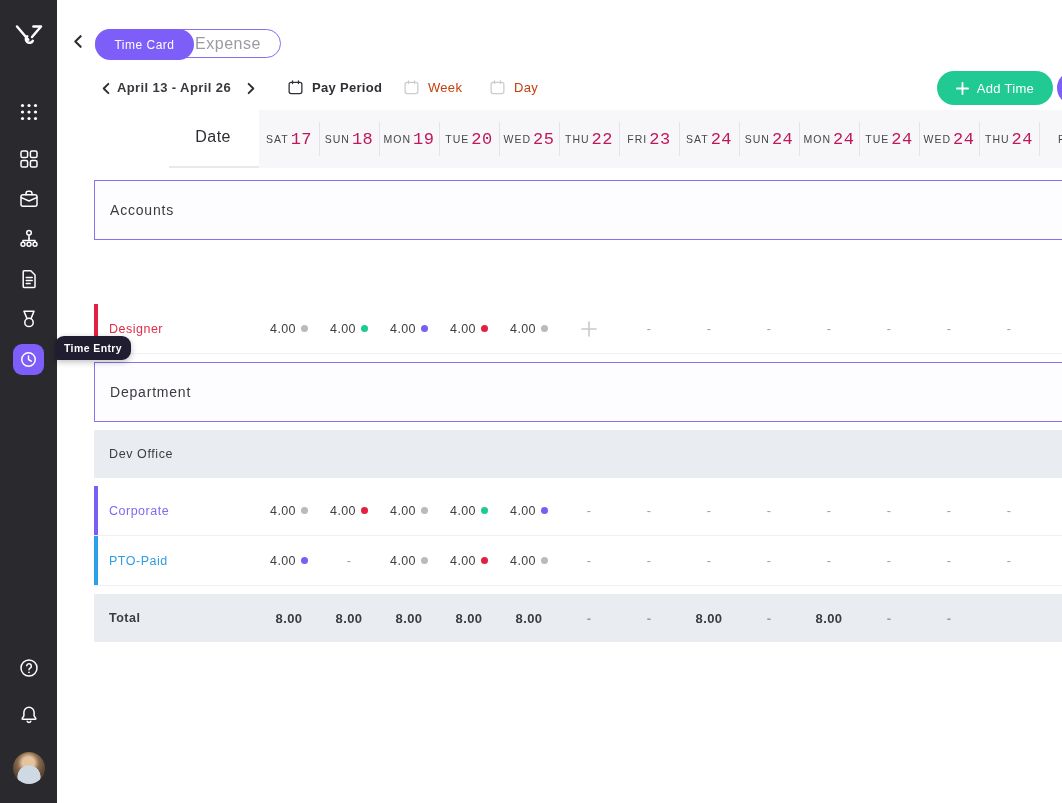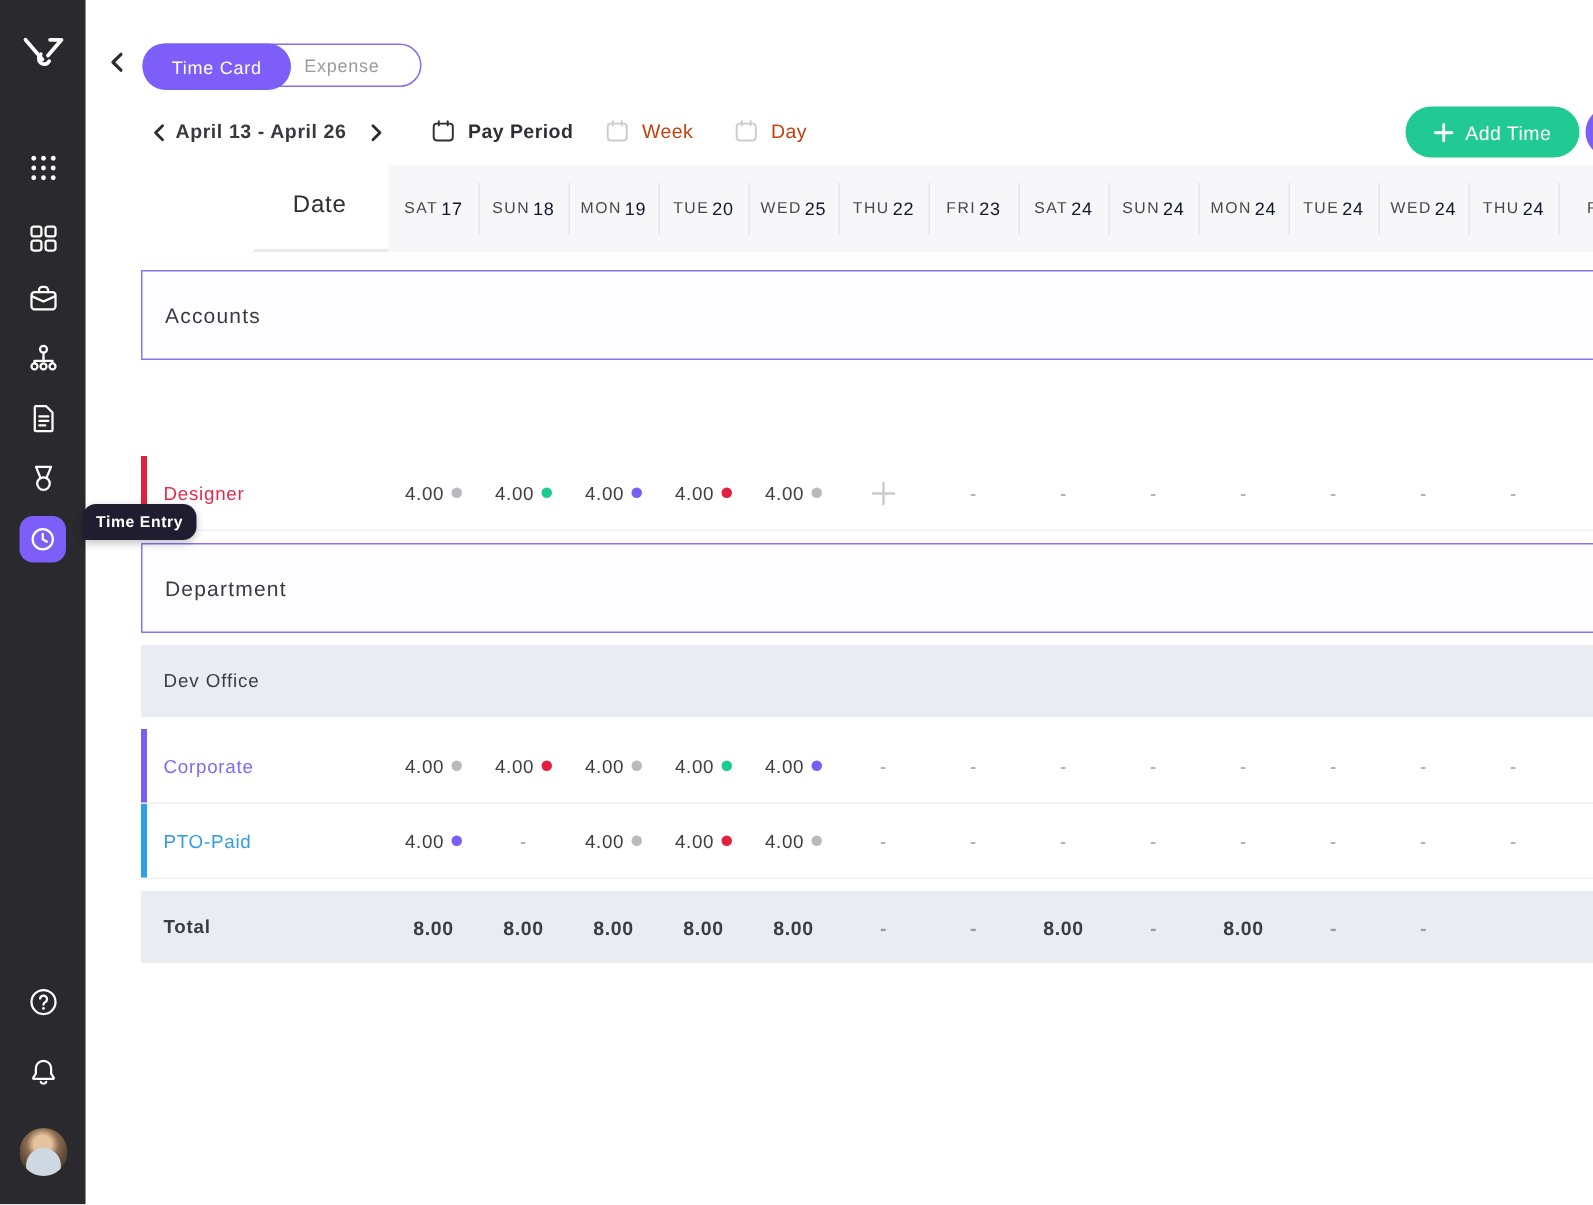--- a/index.html
+++ b/index.html
@@ -24,21 +24,21 @@
     border-radius:9px 9px 9px 3px; z-index:40; box-shadow:0 2px 6px rgba(0,0,0,.25); white-space:nowrap; }
 
   
   .back-chev { position:absolute; left:70px; top:33px; width:17px; height:17px; cursor:pointer; }
   .chev svg { width:100%; height:100%; stroke:#2c2c32; fill:none; stroke-width:2; stroke-linecap:round; stroke-linejoin:round; }
 
   .tabgroup { position:absolute; left:95px; top:29px; width:186px; height:29px; border:1px solid #8a6cf3; border-radius:16px; background:#fff; }
   .tab-active { position:absolute; left:-1px; top:-1px; width:99px; height:31px; border-radius:16px; background:#7d5ef8;
     display:flex; align-items:center; justify-content:center; color:#fff; font-size:12px; letter-spacing:.5px; cursor:pointer; }
   .tab-inactive { position:absolute; right:0; top:0; width:104px; height:27px; display:flex; align-items:center; justify-content:center;
-    color:#9b9ba1; font-size:12px; letter-spacing:.5px; cursor:pointer; }
+    color:#9b9ba1; font-size:16px; letter-spacing:.5px; cursor:pointer; }
 
   .nav-chev { position:absolute; width:15px; height:15px; cursor:pointer; }
   .range { position:absolute; left:116px; top:80px; width:116px; text-align:center; font-size:13px; color:#38383e; letter-spacing:.4px; font-weight:bold; }
 
   .view { position:absolute; top:79px; display:flex; align-items:center; gap:8px; cursor:pointer; }
   .view svg { width:17px; height:17px; fill:none; stroke-linecap:round; stroke-linejoin:round; stroke-width:1.5; }
   .view .vlabel { font-size:13px; letter-spacing:.3px; }
   .view.sel svg { stroke:#2f2f35; }
   .view.sel .vlabel { color:#2f2f35; font-weight:bold; }
   .view.dim svg { stroke:#cbcbd0; }
@@ -50,21 +50,21 @@
   .edge-btn { position:absolute; left:1057px; top:71px; width:44px; height:34px; border-radius:17px; background:#7d5ef8; cursor:pointer; }
 
   
   .datecell { position:absolute; left:94px; top:110px; width:165px; height:58px; }
   .datecell .dlabel { position:absolute; right:28px; top:18px; font-size:16px; color:#2e2e34; letter-spacing:.5px; }
   .datecell::after { content:""; position:absolute; right:0; bottom:0; width:90px; height:2px; background:#e9e9ed; }
   .daycols { position:absolute; left:259px; top:110px; width:840px; height:58px; background:#f7f7f9; display:flex; }
   .daycol { position:relative; width:60px; height:58px; display:flex; flex-direction:row; align-items:center; justify-content:center; gap:2px; }
   .daycol + .daycol::before { content:""; position:absolute; left:0; top:12px; width:1px; height:34px; background:#e4e4e8; }
   .dow { font-size:10.5px; color:#46464c; letter-spacing:1px; }
-  .dnum { font-size:12px; color:#0f172a; letter-spacing:.5px; }
+  .dnum { font-size:17px; color:#be185d; letter-spacing:.5px;font-family:Liberation Mono, monospace; }
 
   
   .secbox { position:absolute; left:94px; width:975px; height:60px; border:1px solid #8b70f2; background:#fdfdff; display:flex; align-items:center; cursor:pointer; }
   .secbox .stitle { margin-left:15px; font-size:14px; color:#3a3a40; letter-spacing:.8px; }
   .grouprow { position:absolute; left:94px; width:968px; height:48px; background:#e9edf1; display:flex; align-items:center; }
   .grouprow .glabel { margin-left:15px; font-size:12.5px; color:#3c3c42; letter-spacing:.6px; }
 
   .datarow { position:absolute; left:94px; width:968px; height:50px; background:#fff; border-bottom:1px solid #f0f0f3; }
   .bar { position:absolute; left:0; top:0; width:4px; height:100%; }
   .rlabel { position:absolute; left:15px; top:0; height:100%; display:flex; align-items:center; font-size:12.5px; letter-spacing:.5px; cursor:pointer; }

